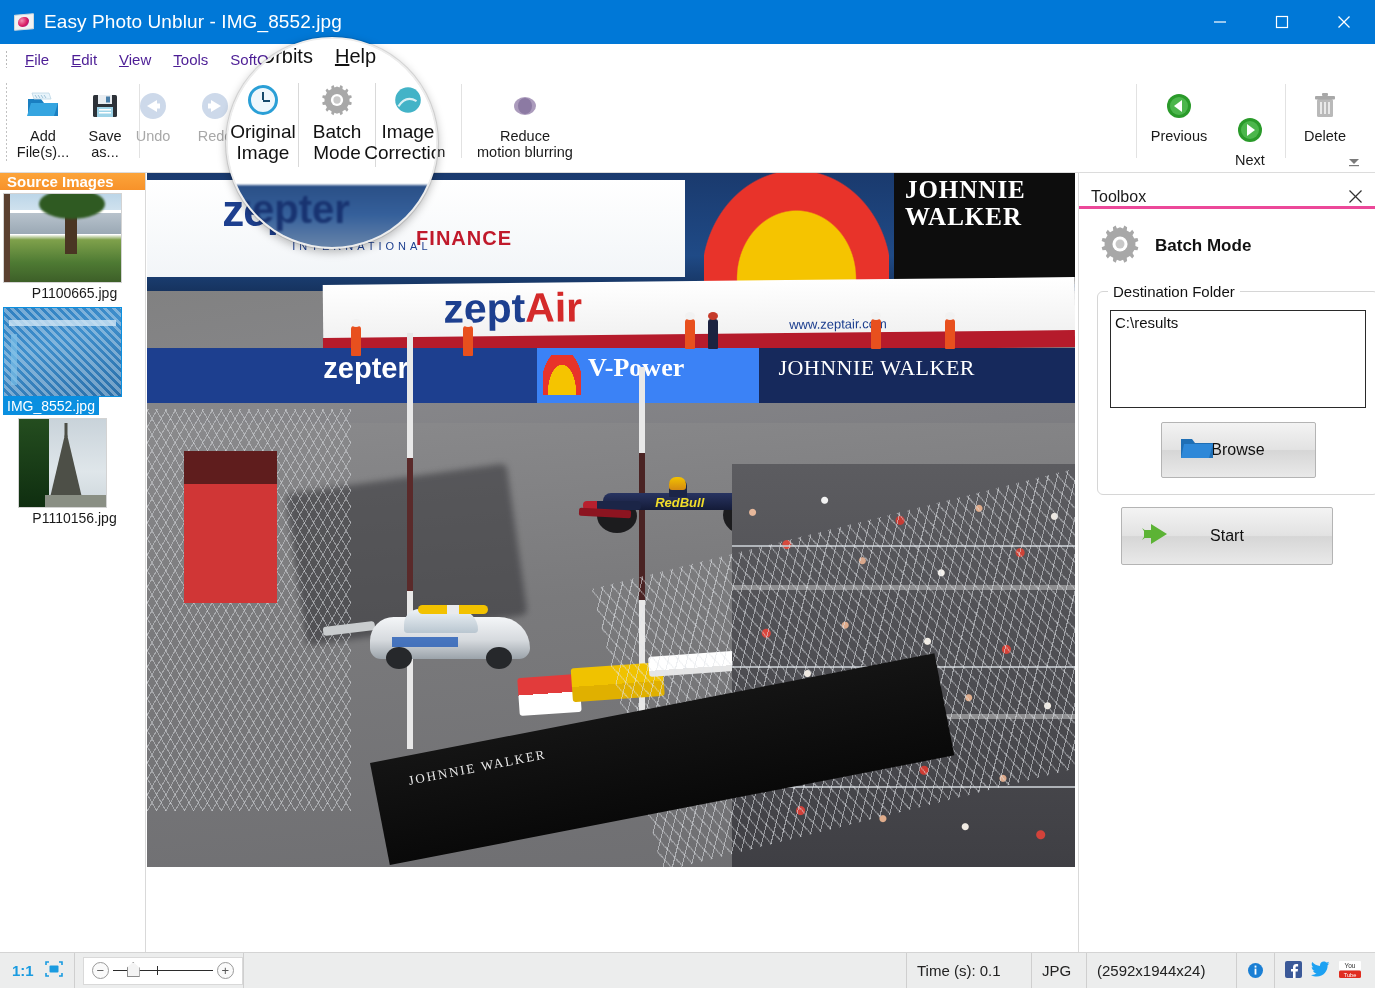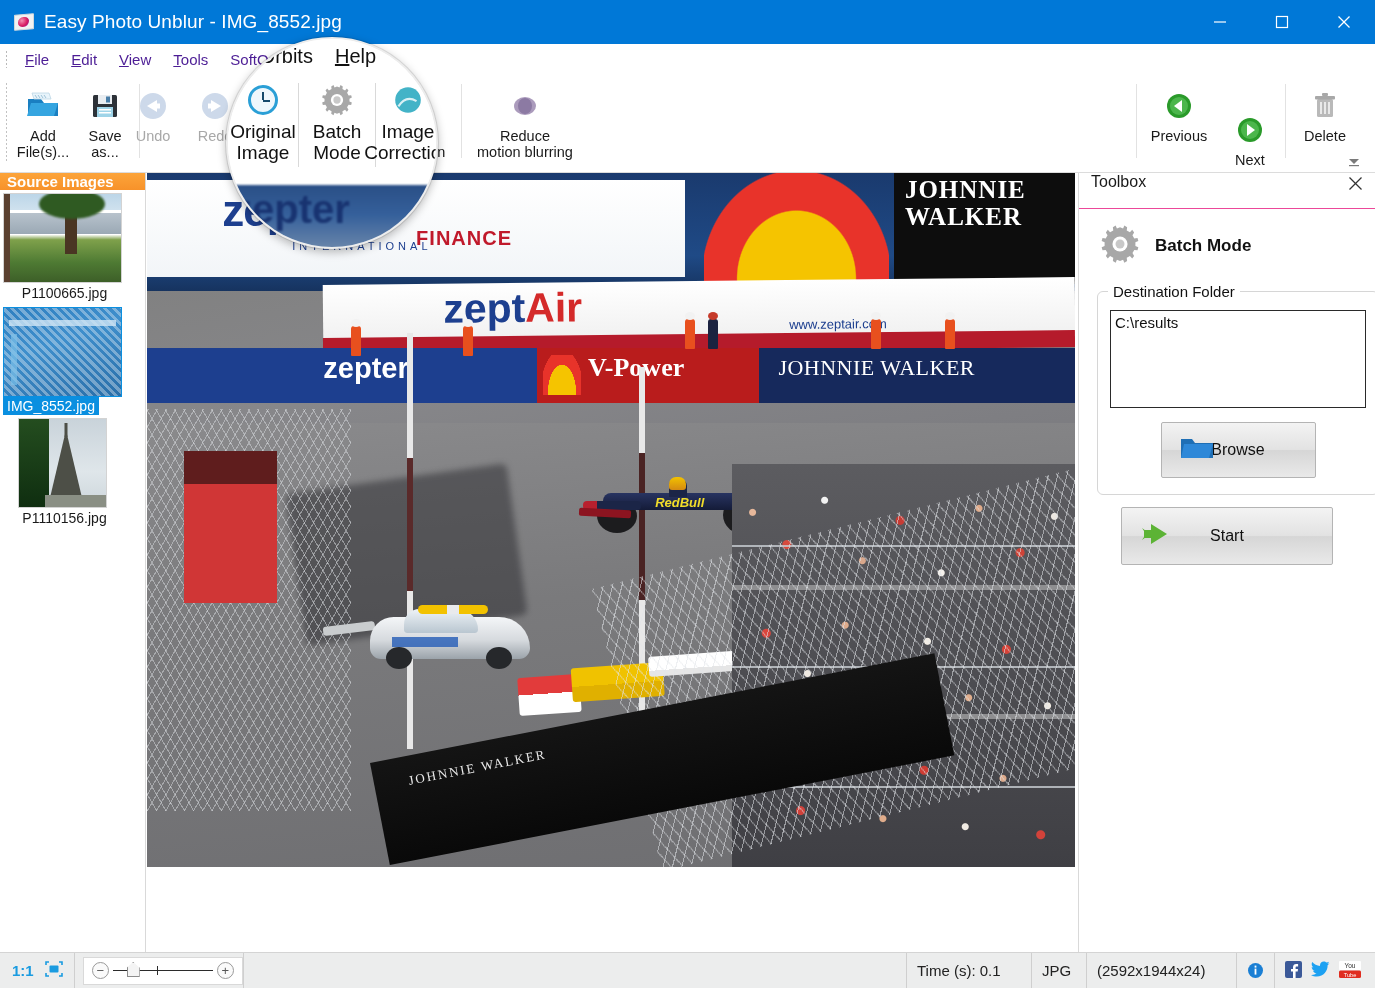--- a/index.html
+++ b/index.html
@@ -117,21 +117,21 @@
   }
   .thumb-item {
     padding: 0; margin: 0 0 2px 0; cursor: default;
   }
   .thumb-box {
     width: 119px; height: 90px; margin: 3px 0 0 3px;
     border: 1px solid #d3d3d3; overflow: hidden; position: relative;
   }
   .thumb-caption {
     font-size: 14px; color: #1a1a1a; text-align: center; padding: 2px 0 3px 0;
-    width: 125px; margin-left: 2px;
+    width: 125px; margin-left: 12px;
   }
   .thumb-item.selected .thumb-caption {
     background: #0a8fe0; color: #ffffff; display: inline-block;
     padding: 1px 4px; margin-left: 3px; width: auto;
   }
   .thumb-item.selected .thumb-box { border-color: #0a8fe0; }
 
   
   .th-hotel { width:100%; height:100%;
     background:
@@ -200,21 +200,21 @@
   .p-zeptair .big i { color:#d42a2a; font-style:normal; }
   .p-zeptair .www { position:absolute; left:62%; top:62%; font-size:13px; color:#1d3f8f; }
   
   .p-redstrip { position:absolute; left:19%; top:23.2%; width:81%; height:2.4%;
     background:#b51b2b; transform: rotate(-0.6deg); }
 
   
   .p-lowrow { position:absolute; left:0; top:25.2%; width:100%; height:8%;
     background:#1d3f8f; }
   .p-lowrow .zepter2 { position:absolute; left:19%; top:8%; font-size:29px; font-weight:700; color:#ffffff; }
-  .p-vpower { position:absolute; left:42%; top:25.2%; width:24%; height:8%; background:#b91c1c; }
+  .p-vpower { position:absolute; left:42%; top:25.2%; width:24%; height:8%; background:#3b82f6; }
   .p-vpower span { position:absolute; left:23%; top:10%; color:#fff; font-size:26px; font-weight:700;
     font-family:"Liberation Serif",serif; }
   .p-vpower .sh { position:absolute; left:3%; top:12%; width:17%; height:72%;
     background: radial-gradient(ellipse at 50% 95%, #f5c400 0 52%, #e8332a 53% 80%, transparent 81%); }
   .p-johnnieBlue { position:absolute; left:66%; top:25.2%; width:34%; height:8%; background:#16295c; }
   .p-johnnieBlue span { position:absolute; left:6%; top:12%; color:#fff; font-size:22px;
     font-family:"Liberation Serif",serif; letter-spacing:.5px; }
 
   
   .marshal { position:absolute; width:10px; height:30px; border-radius:3px 3px 1px 1px; }
@@ -325,22 +325,22 @@
     background: linear-gradient(180deg,#5f1d1d 0 22%, #d03636 22% 100%); }
   .p-shadow { position:absolute; left:16%; top:44%; width:24%; height:22%;
     background: rgba(30,30,35,.45); transform: rotate(-8deg); filter: blur(3px); border-radius:6px; }
 
   
   .toolbox {
     position: absolute; right: 0; top: 173px; width: 297px; bottom: 36px;
     background: #ffffff; border-left: 1px solid #d9d9d9;
   }
   .toolbox-title {
-    height: 36px; display: flex; align-items: flex-start; padding: 0 10px 0 12px;
-    border-bottom: 1px solid #ec4899;
+    height: 36px; display: flex; align-items: flex-end; padding: 0 10px 0 12px;
+    border-bottom: 3px solid #ec4899;
   }
   .toolbox-title .t { font-size: 16px; color: #1a1a1a; flex: 1; }
   .tb-close { width: 20px; height: 20px; display:flex; align-items:center; justify-content:center; cursor: default; }
   .tool-head {
     display:flex; align-items:center; gap:14px; padding: 14px 0 0 20px;
   }
   .tool-head .name { font-size: 17px; font-weight: bold; color: #111; }
   .fieldset {
     margin: 14px 14px 0 18px; border: 1px solid #d6d6d6; border-radius: 6px;
     padding: 10px 12px 16px 12px; position: relative;

